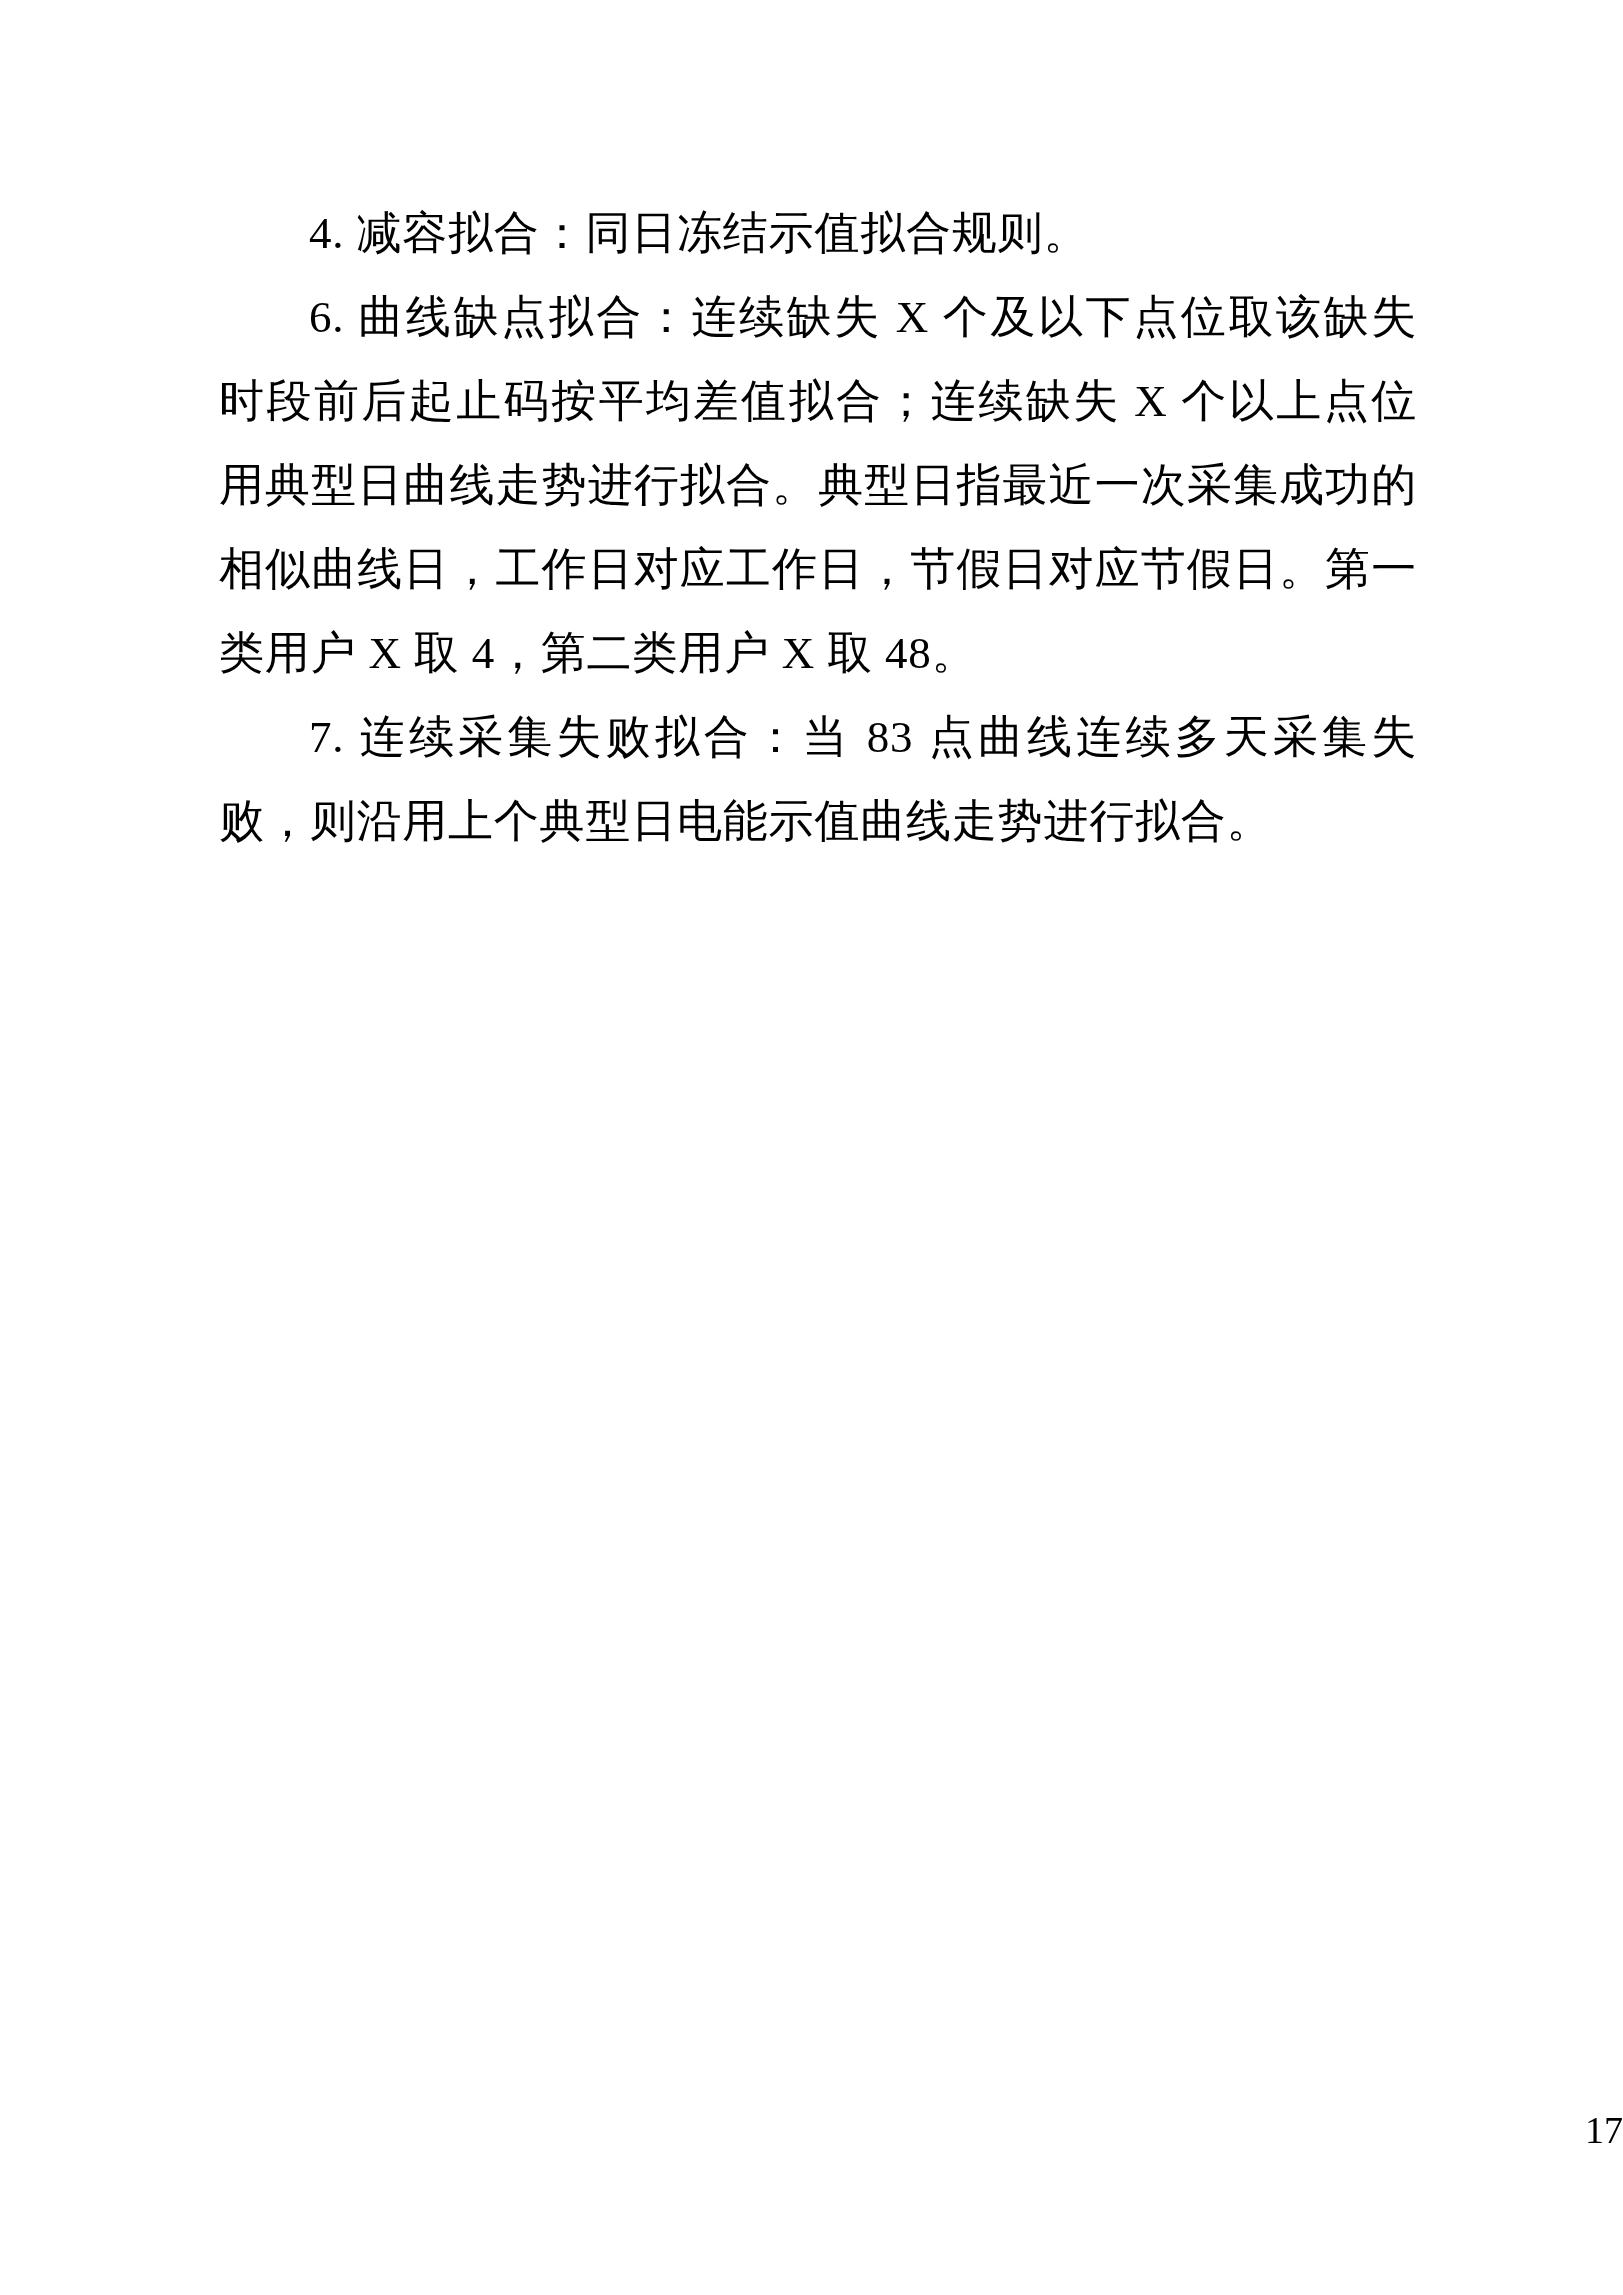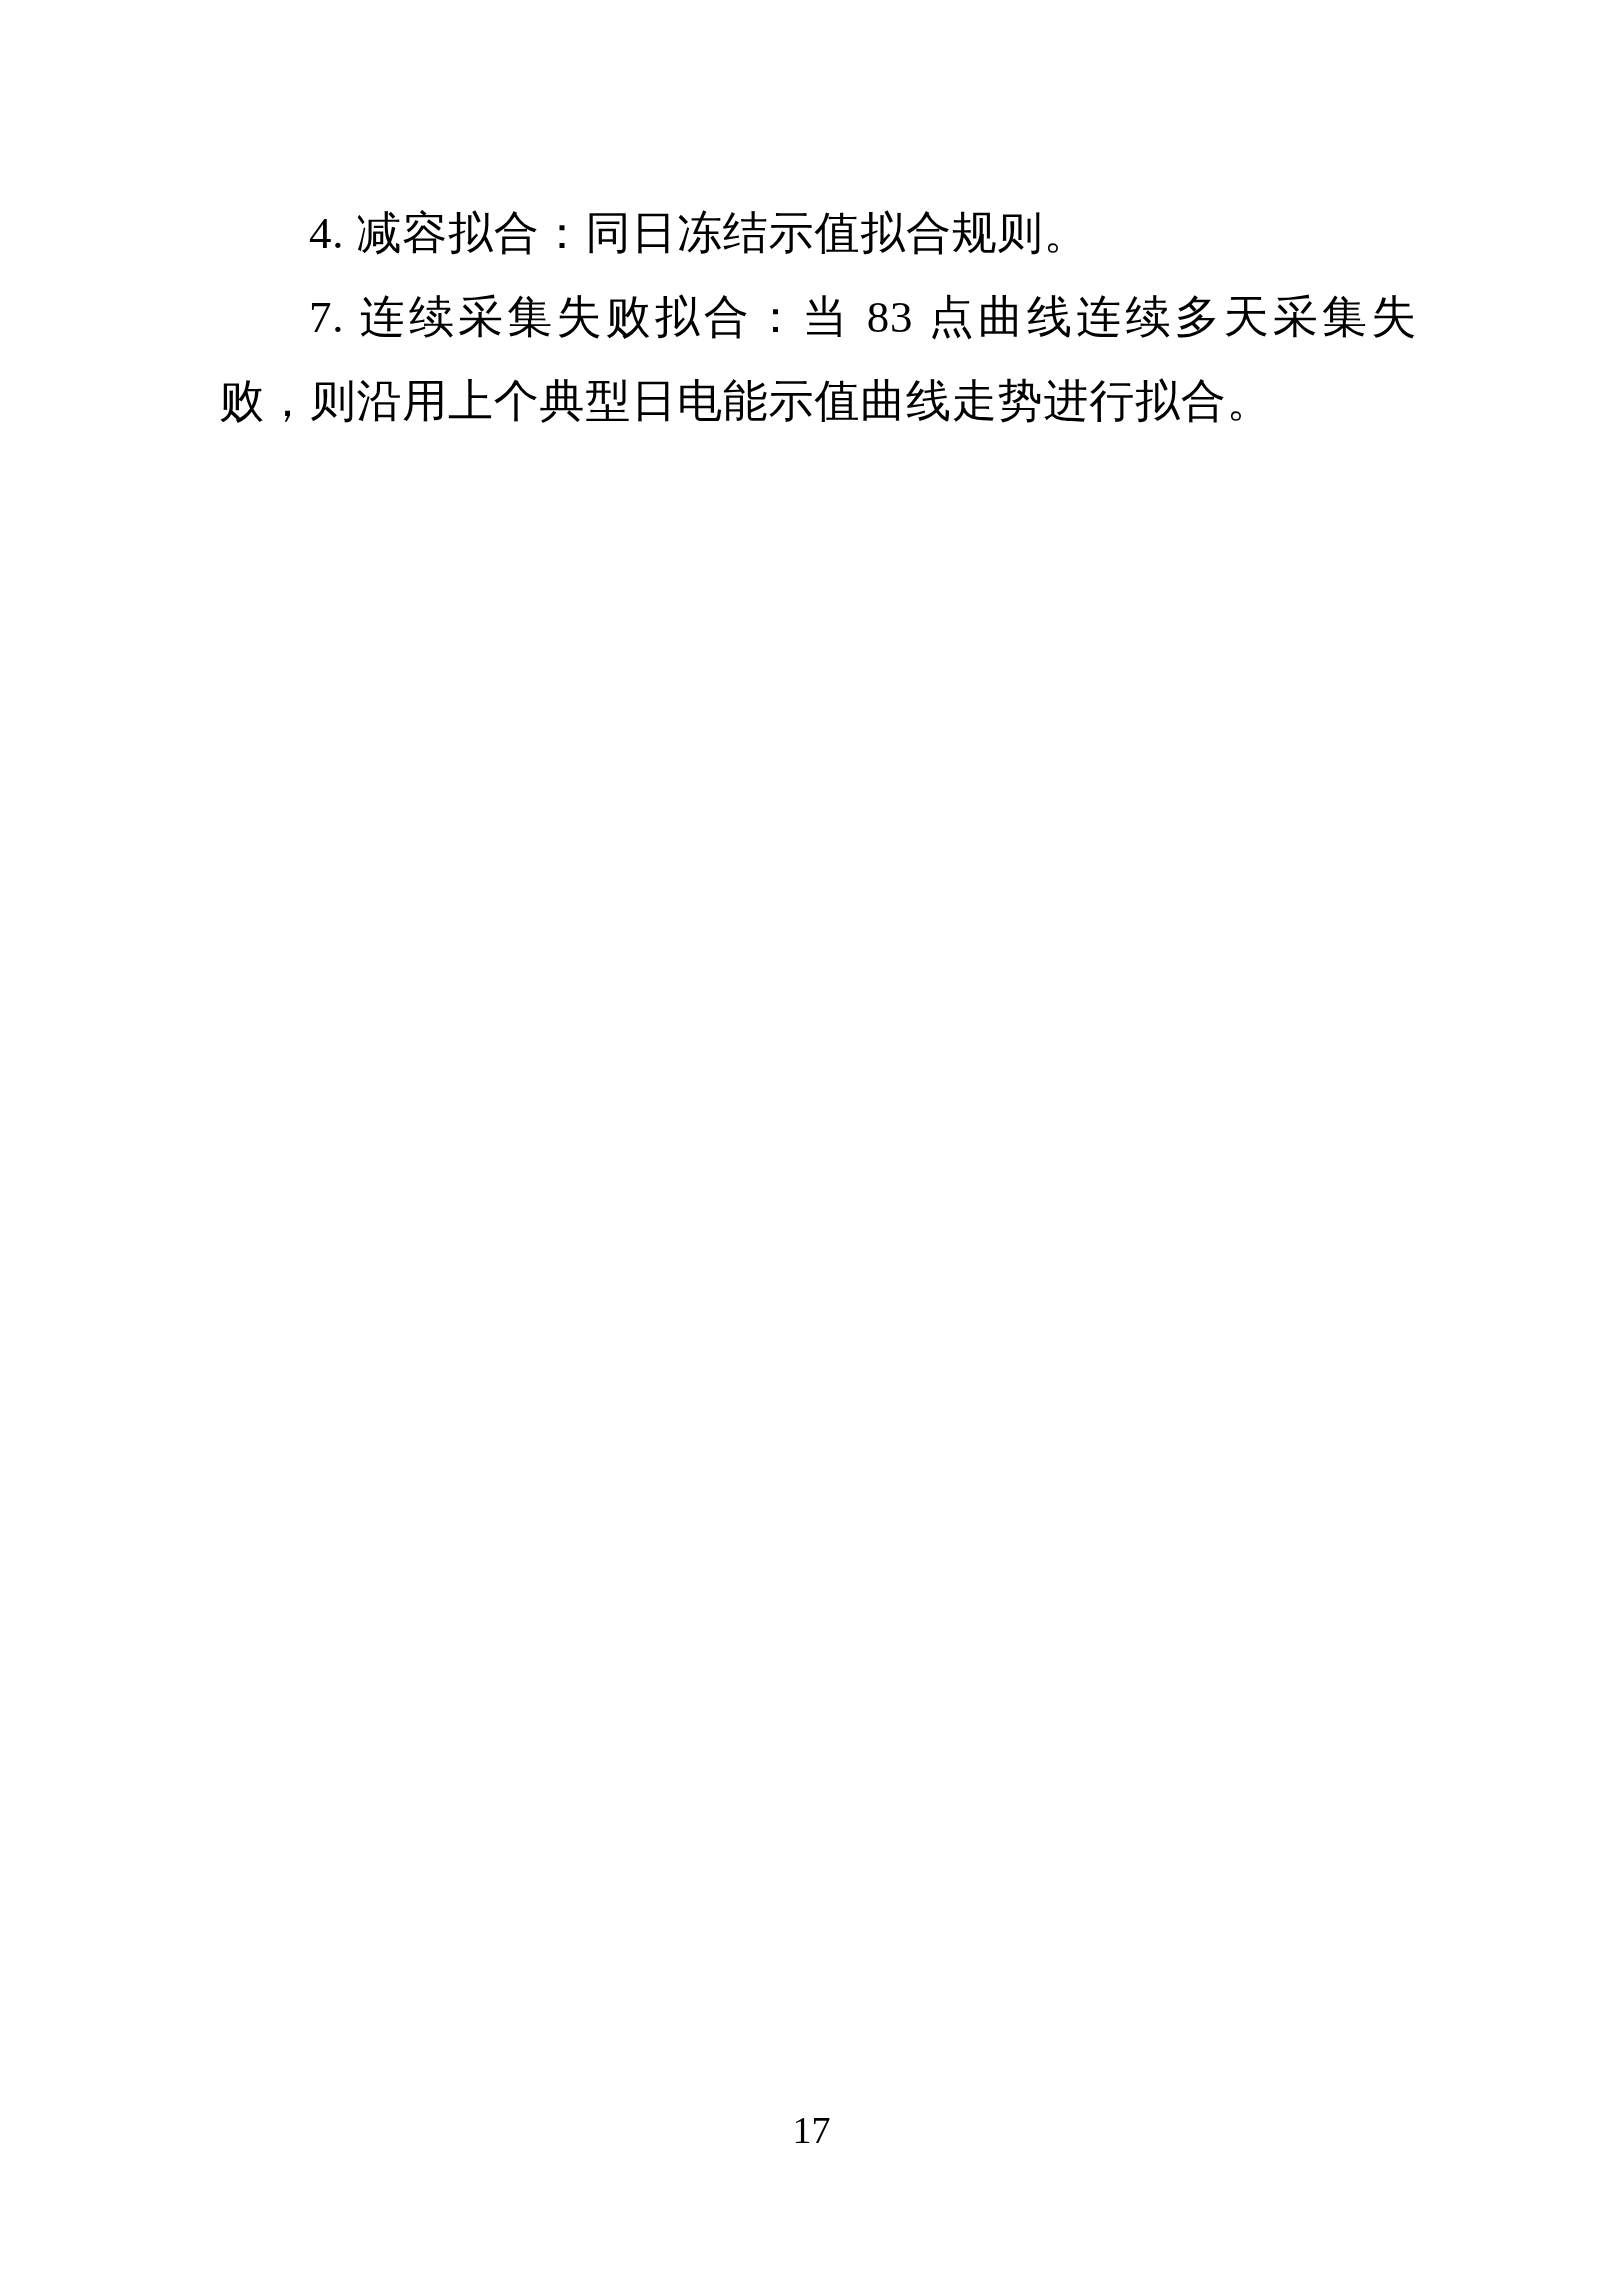--- a/index.html
+++ b/index.html
@@ -31,32 +31,33 @@
     text-justify: inter-character;
     text-indent: 2em;
     letter-spacing: 0.8px;
     word-break: break-all;
   }
   .page-number {
     position: absolute;
     left: 0;
     right: 0;
     top: 2107px;
-    text-align: center;
+    text-align: right;
     font-size: 38px;
     line-height: 46px;
     color: #000000;
   }
 </style>
 </head>
 <body>
 
 <div class="page">
 
   <div class="content">
     <p>4. 减容拟合：同日冻结示值拟合规则。</p>
+    <p>6. 曲线缺点拟合：连续缺失 X 个及以下点位取该缺失时段前后起止码按平均差值拟合；连续缺失 X 个以上点位用典型日曲线走势进行拟合。典型日指最近一次采集成功的相似曲线日，工作日对应工作日，节假日对应节假日。第一类用户 X 取 4，第二类用户 X 取 48。</p>
     <p>7. 连续采集失败拟合：当 83 点曲线连续多天采集失败，则沿用上个典型日电能示值曲线走势进行拟合。</p>
   </div>
 
   <div class="page-number">17</div>
 
 </div>
 
 
 </body></html>

